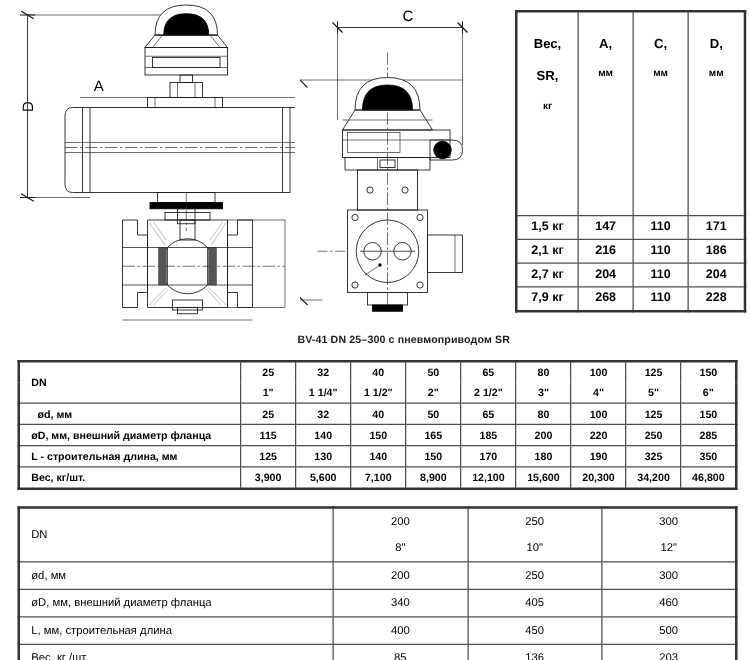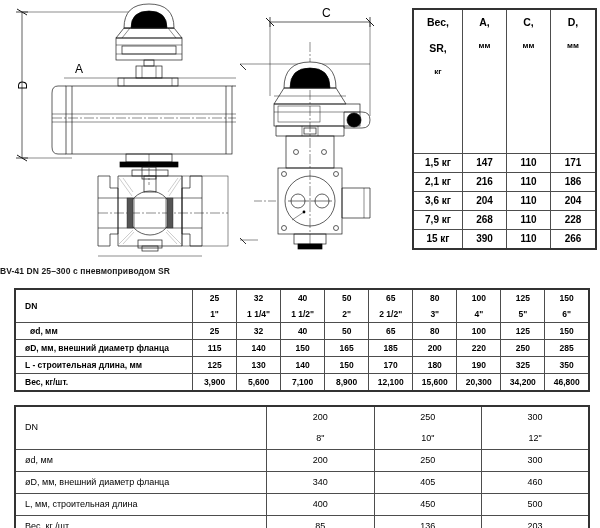--- a/index.html
+++ b/index.html
@@ -40,21 +40,21 @@
     transform-origin: center center;
   }
   #lbl-A { left: 75px; top: 62px; }
   #lbl-C { left: 322px; top: 6px; }
 
   
   #caption {
     position: absolute;
     left: 0; top: 266px;
     width: 408px;
-    text-align: left;
+    text-align: right;
     font-size: 8.5px;
     font-weight: bold;
     letter-spacing: .1px;
     color: #1a1a1a;
   }
 
   
   table {
     border-collapse: collapse;
     table-layout: fixed;
@@ -77,21 +77,21 @@
   #table-sr-wrap {
     position: absolute;
     left: 412px; top: 8px;
     width: 178px; height: 242px;
   }
   #table-sr { width: 178px; height: 242px; }
   #table-sr th {
     font-weight: bold;
     font-size: 10.5px;
     vertical-align: top;
-    padding-top: 5px;
+    padding-top: 18px;
     line-height: 1.35;
   }
   #table-sr th .sub { font-size: 8px; display: block; margin-top: 12px; }
   #table-sr td {
     font-size: 10px;
     font-weight: bold;
     height: 18px;
   }
   #table-sr .c-w  { width: 48px; }
   #table-sr .c-a  { width: 43px; }
@@ -338,36 +338,30 @@
       <td>110</td>
       <td>171</td>
     </tr>
     <tr>
       <td>2,1 кг</td>
       <td>216</td>
       <td>110</td>
       <td>186</td>
     </tr>
     <tr>
-      <td>3,6 кг</td>
+      <td>2,7 кг</td>
       <td>204</td>
       <td>110</td>
       <td>204</td>
     </tr>
     <tr>
       <td>7,9 кг</td>
       <td>268</td>
       <td>110</td>
       <td>228</td>
-    </tr>
-    <tr>
-      <td>15 кг</td>
-      <td>390</td>
-      <td>110</td>
-      <td>266</td>
     </tr>
   </tbody>
     </table>
 </div>
 
 <div id="table-main-wrap">
   <table id="table-main" class="outer">
 
     <tbody>
         <tr>

